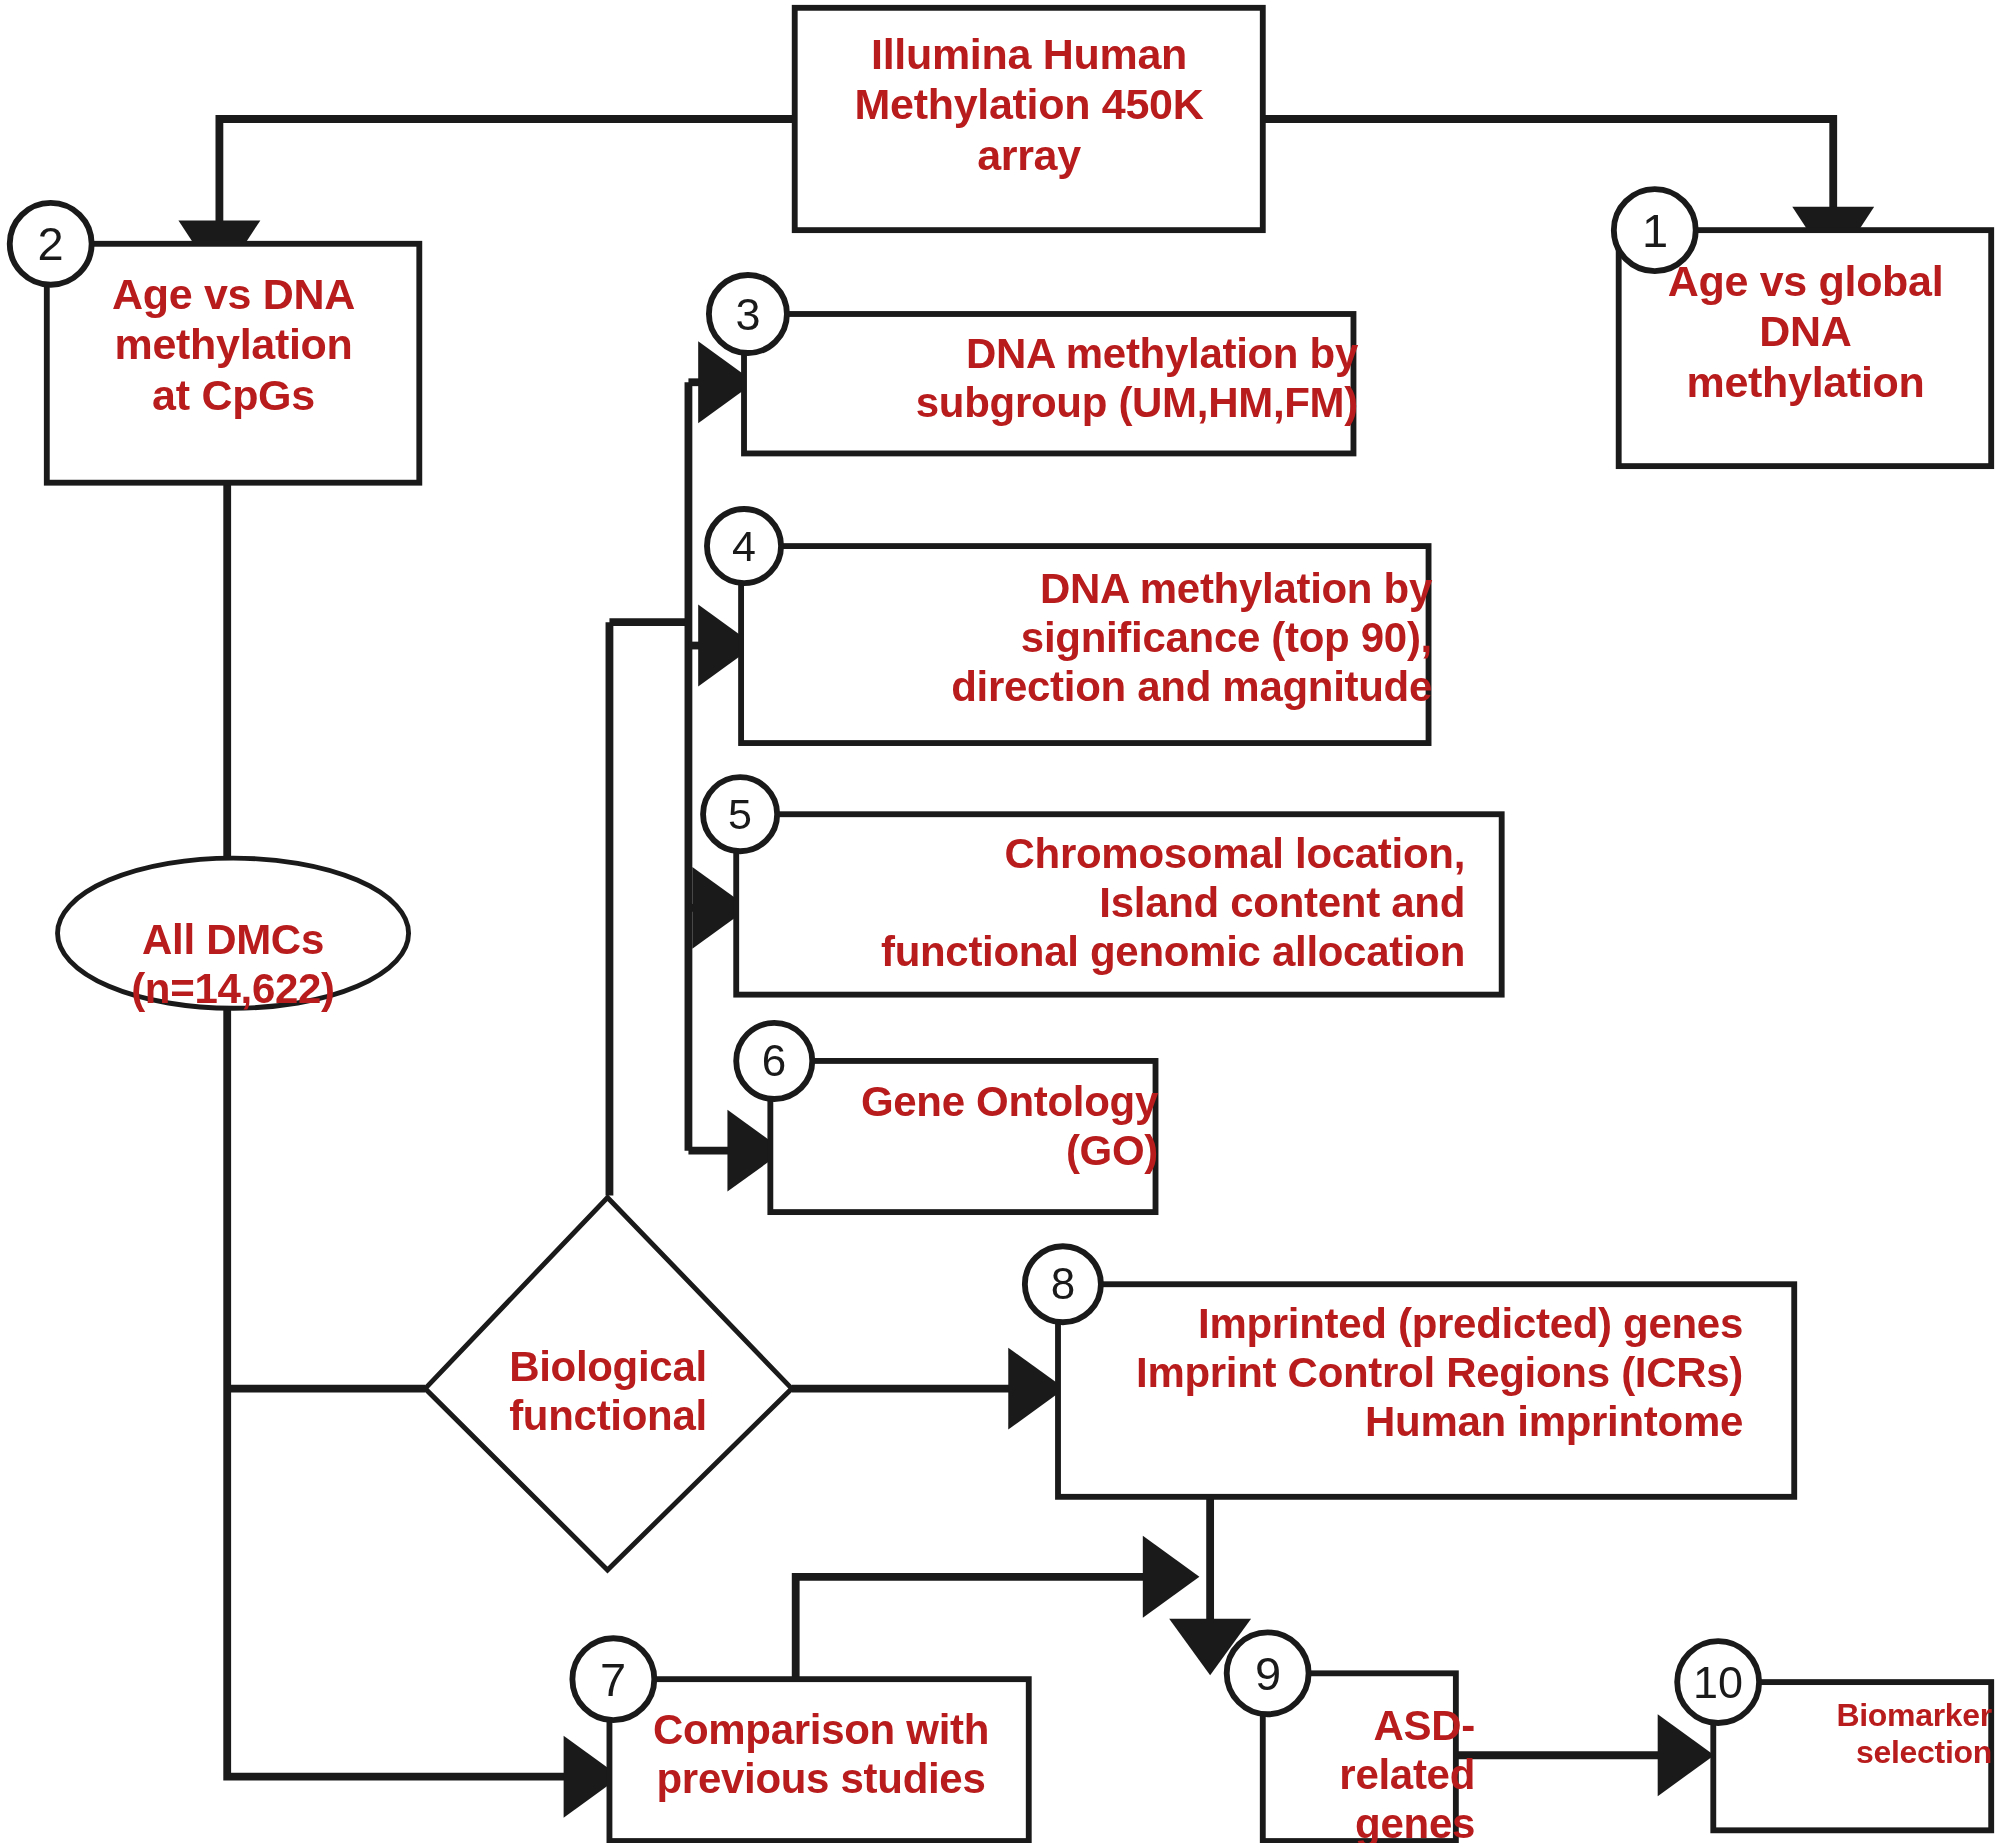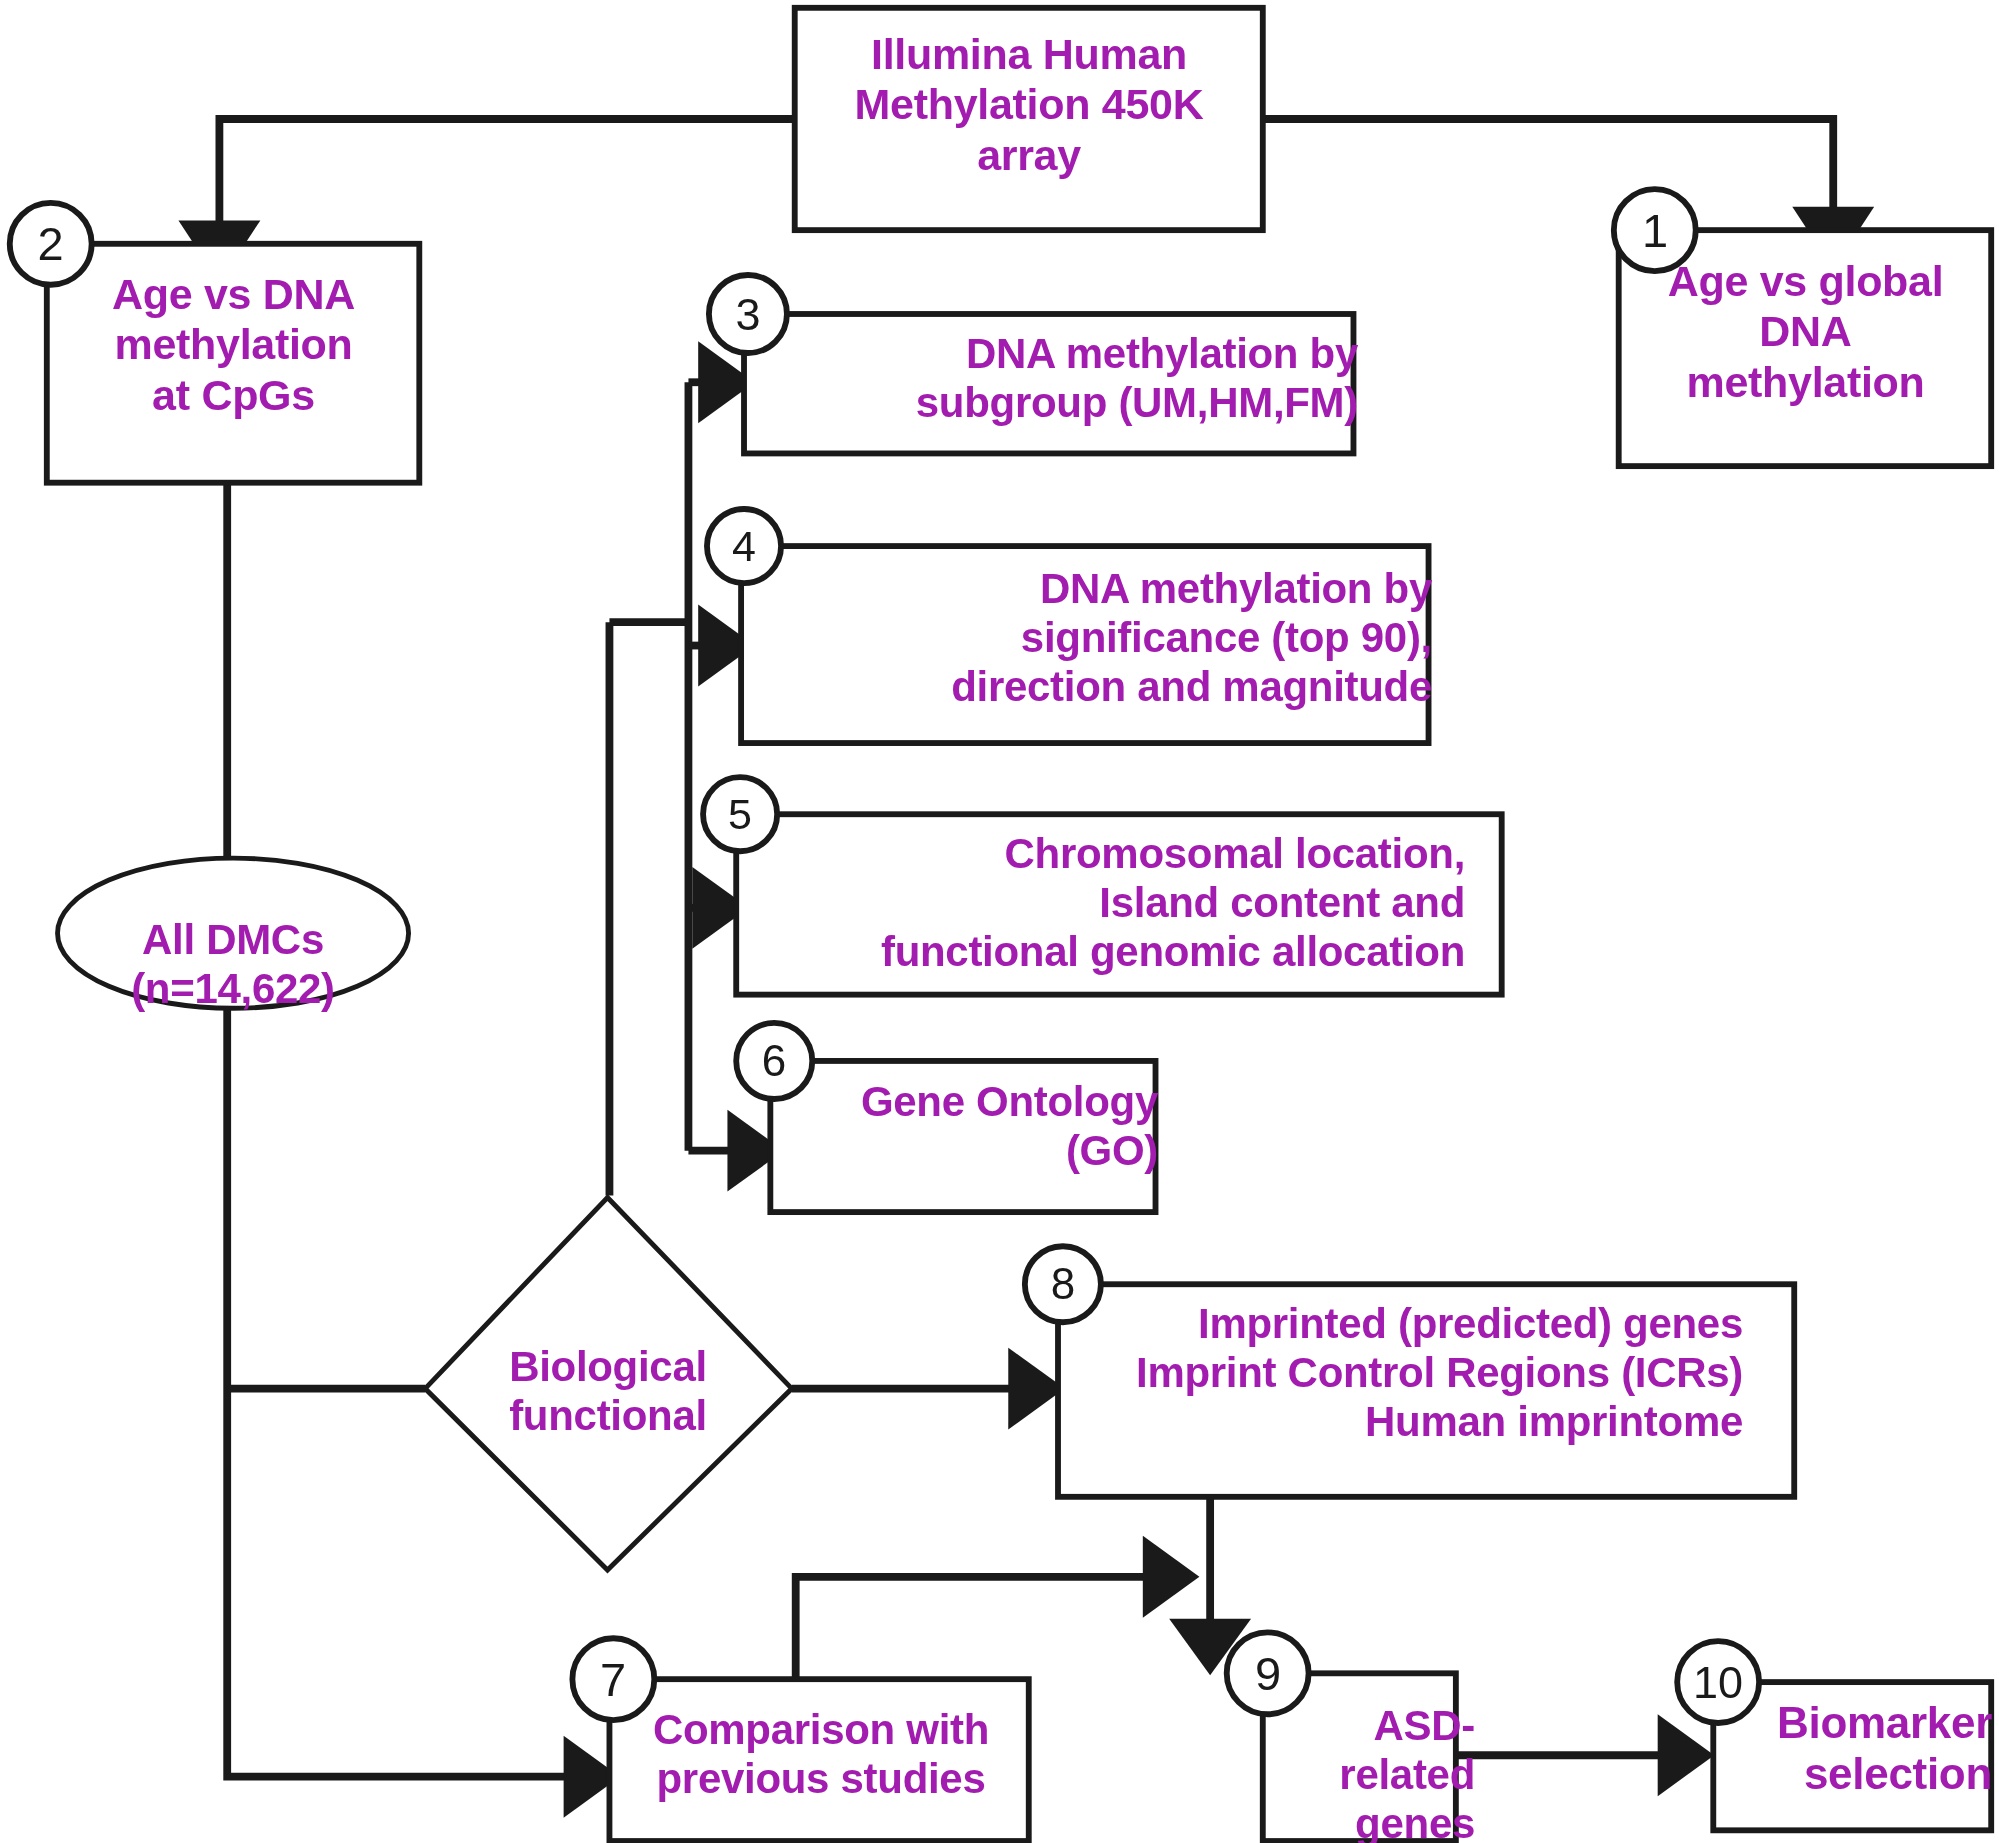--- a/index.html
+++ b/index.html
@@ -48,21 +48,21 @@
     fill: #1a1a1a;
     stroke: none;
   }
   .badge-circle {
     fill: #ffffff;
     stroke: #1a1a1a;
     stroke-width: 6;
   }
   .node-text {
     position: absolute;
-    color: #a21caf;
+    color: #b91c1c;
     font-family: "Liberation Sans", sans-serif;
     font-weight: bold;
     line-height: 1.17;
     white-space: pre-line;
     letter-spacing: -0.3px;
   }
   .badge-text {
     position: absolute;
     color: #1a1a1a;
     font-family: "Liberation Sans", sans-serif;
@@ -185,21 +185,21 @@
   <div class="node-text t-left" style="left:817px; top:1077px; width:341px; font-size:42px;">Gene Ontology
 (GO)</div>
 
   <div class="node-text t-left" style="left:1049px; top:1299px; width:694px; font-size:42px;">Imprinted (predicted) genes
 Imprint Control Regions (ICRs)
 Human imprintome</div>
 
   <div class="node-text t-left" style="left:1280px; top:1701px; width:195px; font-size:42px;">ASD-related
 genes</div>
 
-  <div class="node-text t-left" style="left:1736px; top:1697px; width:256px; font-size:44px;">Biomarker
+  <div class="node-text t-left" style="left:1736px; top:1697px; width:256px; font-size:32px;">Biomarker
 selection</div>
 
   <div class="node-text t-center" style="left:67px; top:887px; width:332px; font-size:42px;margin-top:28px;">All DMCs
 (n=14,622)</div>
 
   <div class="node-text t-center" style="left:452px; top:1342px; width:312px; font-size:42px;">Biological
 functional</div>
 
   <div class="badge-text" style="left:11.7px; top:220px; width:78px; font-size:47px;">2</div>
 

